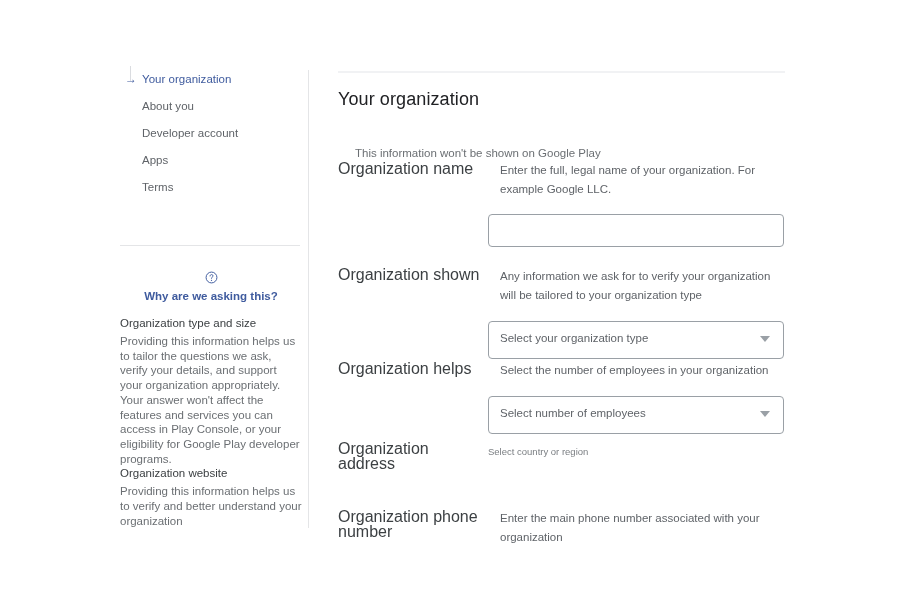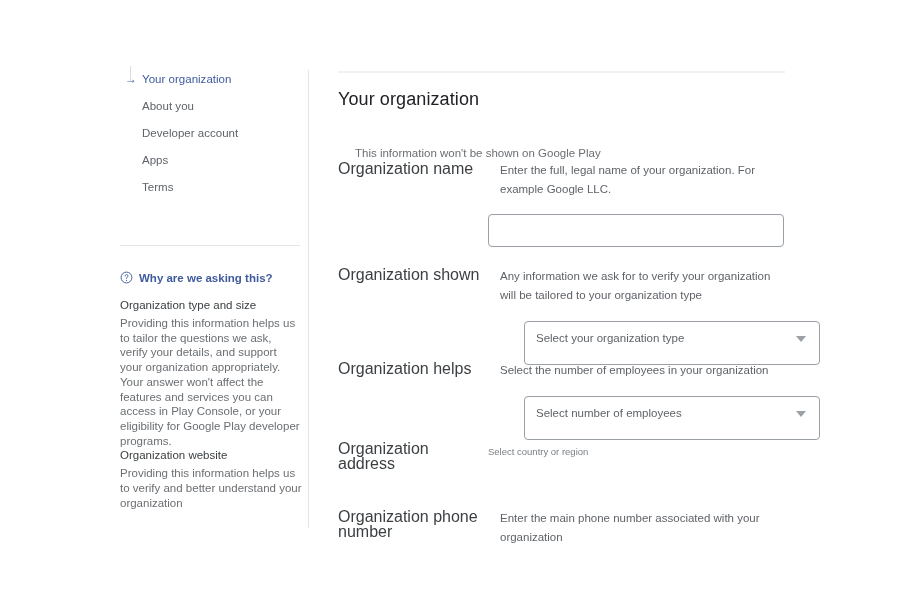--- a/index.html
+++ b/index.html
@@ -91,20 +91,21 @@
   }
   .why-heading {
     display: flex;
     align-items: center;
     gap: 6px;
     font-size: 11.5px;
     font-weight: bold;
     color: #3f5b9e;
     margin-bottom: 14px;
     cursor: pointer;
+    flex-direction: column;
   }
   .why-icon {
     display: inline-block;
     width: 13px;
     height: 13px;
     flex: 0 0 13px;
   }
   .why-icon svg { display: block; }
 
   .why-section-title {
@@ -207,26 +208,25 @@
     font-size: 11.5px;
     color: #3c4043;
     padding: 0 11px;
     outline: none;
   }
 
   .select-box {
     box-sizing: border-box;
     position: relative;
     width: 296px;
-    height: 44px;
+    height: 38px;
     border: 1px solid #9aa0a6;
     border-radius: 4px;
     background: #ffffff;
     cursor: pointer;
-    margin-left: 36px;
   }
   .select-text {
     position: absolute;
     left: 11px;
     top: 0;
     height: 33px;
     line-height: 33px;
     font-size: 11.5px;
     color: #5f6368;
     white-space: nowrap;

